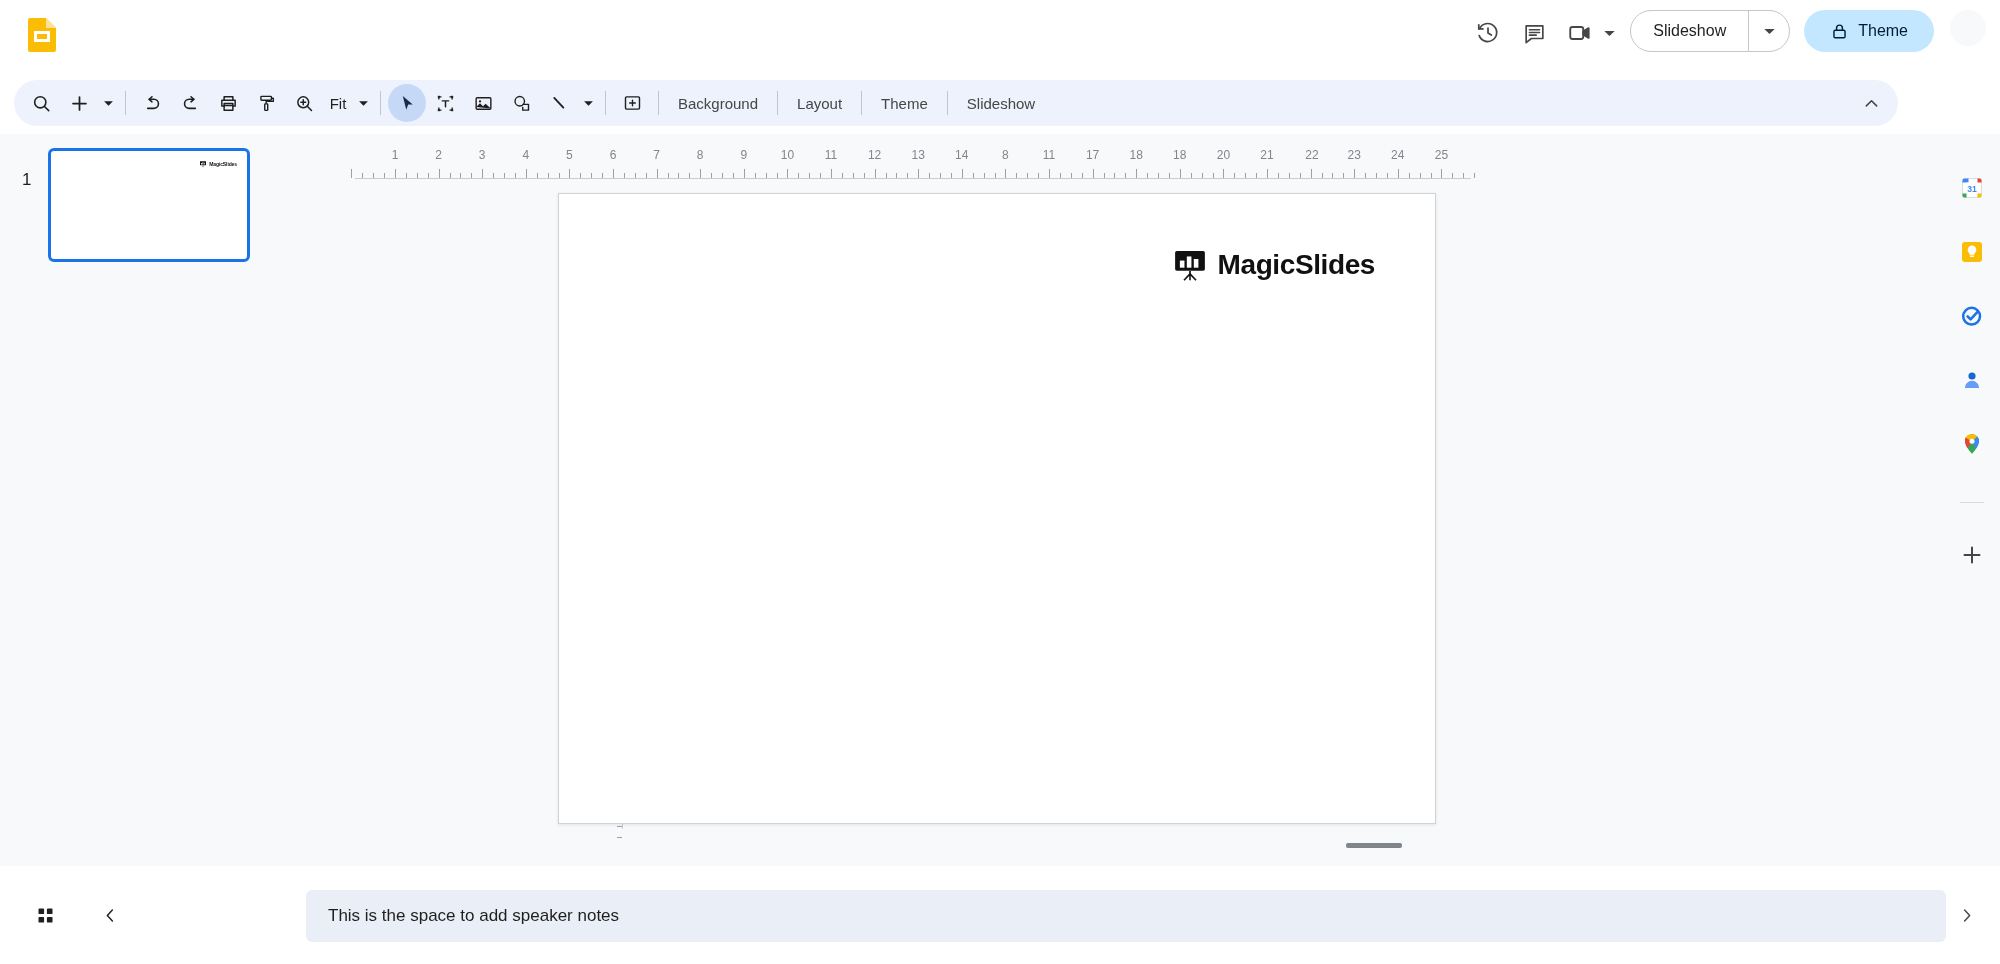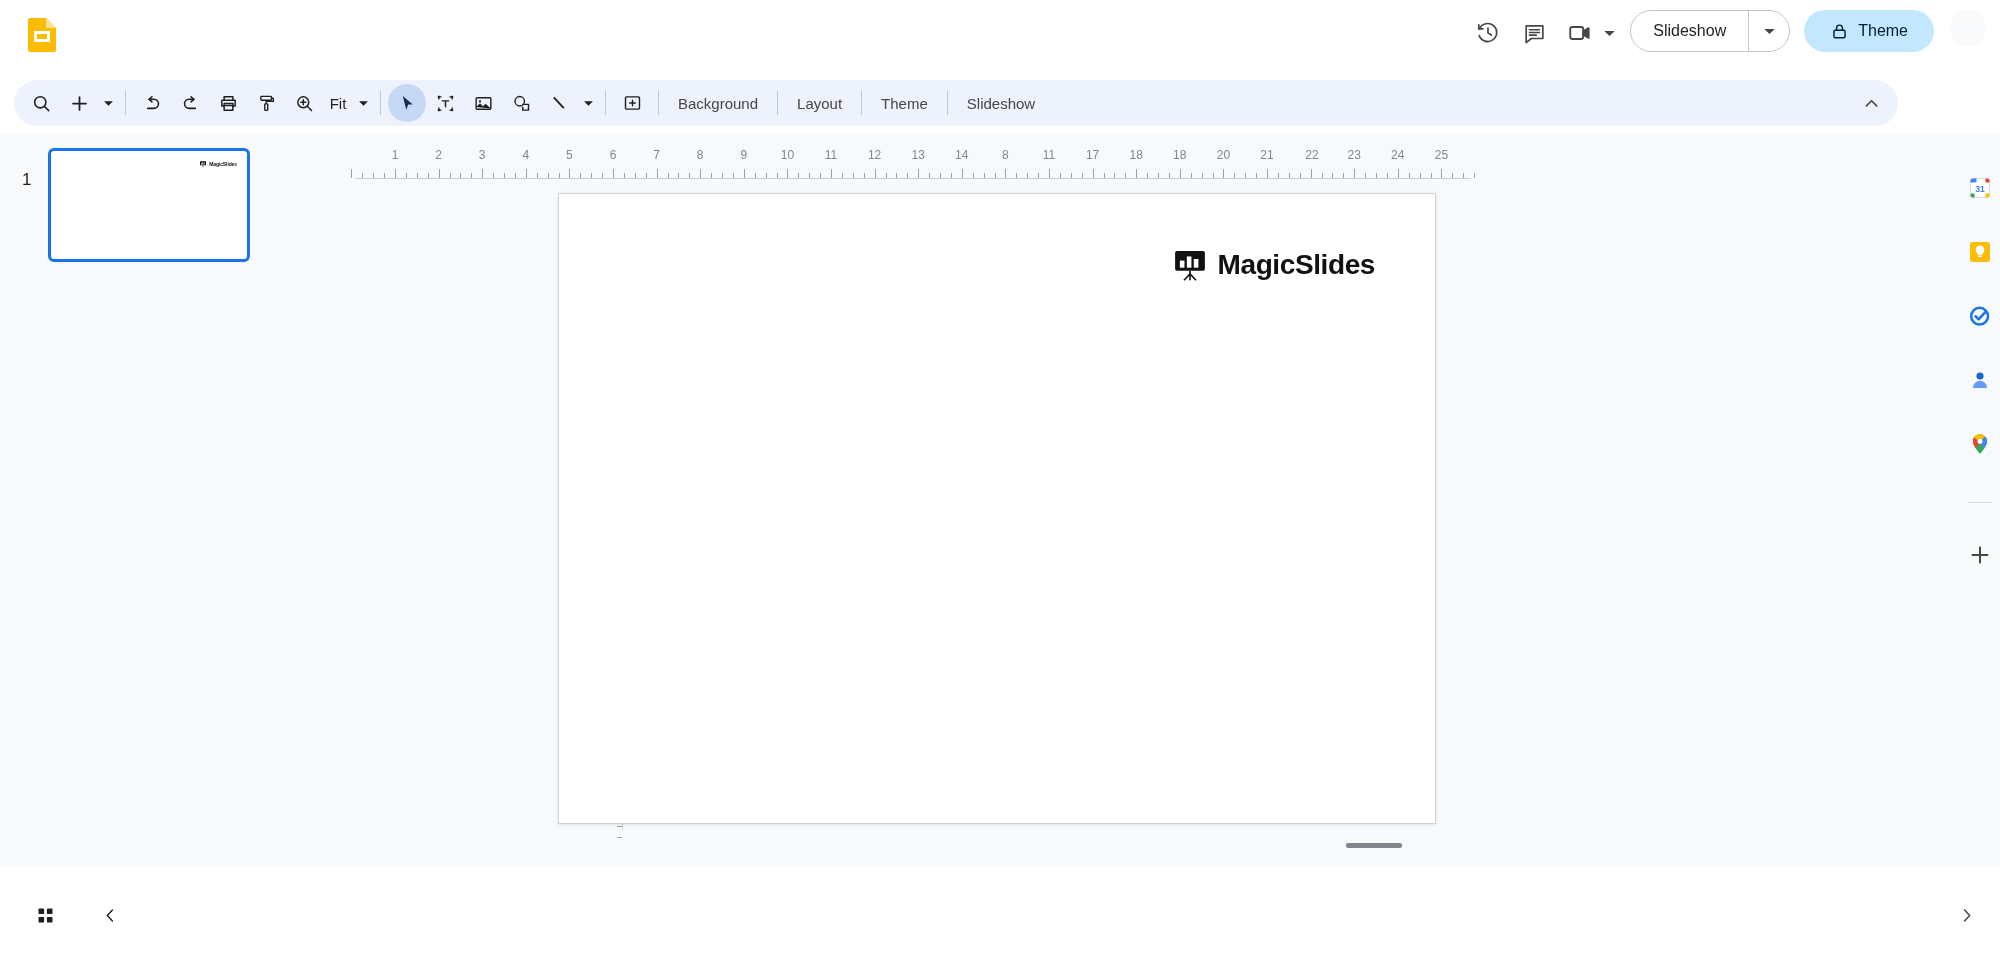--- a/index.html
+++ b/index.html
@@ -178,21 +178,21 @@
   .resize-handle {
     position: absolute; left: 1040px; top: 709px;
     width: 56px; height: 5px; background: #80868b; border-radius: 2px;
     cursor: ns-resize;
   }
 
   
   .side-panel {
     position: absolute; right: 0; top: 134px;
     width: 40px; height: 732px; background: #f8f9fa;
-    display: flex; flex-direction: column; align-items: center;
+    display: flex; flex-direction: column; 
     padding-top: 42px; gap: 40px;
   }
   .side-icon { width: 24px; height: 24px; cursor: pointer; display:block; }
   .side-divider { width: 24px; height: 1px; background: #dadce0; margin-top: 6px;}
 
   
   .notes-bar {
     position: absolute; left: 0; top: 866px;
     width: 2000px; height: 98px; background: #ffffff;
     display: flex; align-items: center;
@@ -747,19 +747,22 @@
       <rect x="13.6" y="13.6" width="6.4" height="6.4" rx="1"></rect>
     </svg>
   </div>
 
   <div class="notes-icon-btn">
     <svg class="icn" width="19" height="19" viewBox="0 0 24 24" fill="none" stroke="#1f1f1f" stroke-width="1.8" stroke-linecap="round" stroke-linejoin="round">
       <path d="M14.4 5 L8 12 L14.4 19"></path>
     </svg>
   </div>
 
+  <div class="notes-box">
+    <span class="notes-text">This is the space to add speaker notes</span>
+  </div>
 
   <div class="notes-expand">
     <svg class="icn" width="19" height="19" viewBox="0 0 24 24" fill="none" stroke="#444746" stroke-width="1.8" stroke-linecap="round" stroke-linejoin="round">
       <path d="M9.6 5 L16 12 L9.6 19"></path>
     </svg>
   </div>
 </div>
 
 </body></html>

